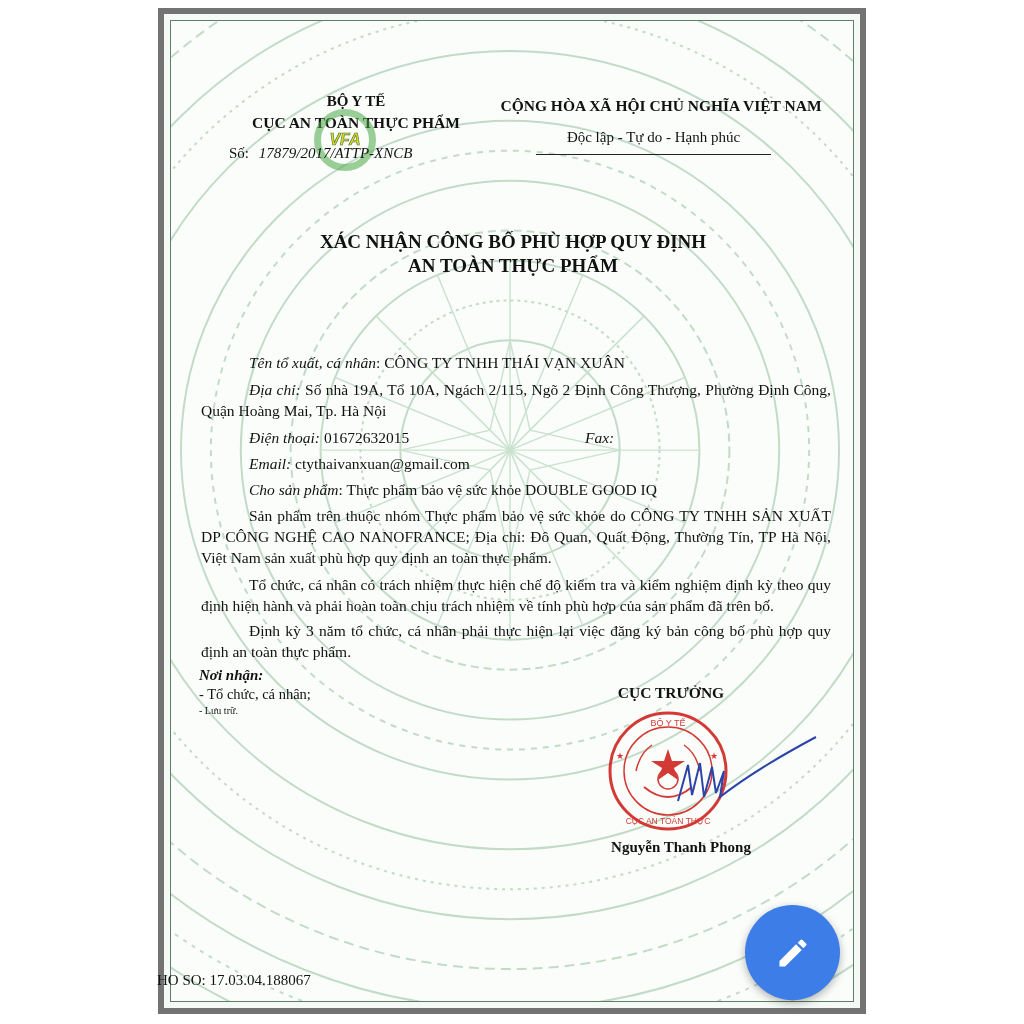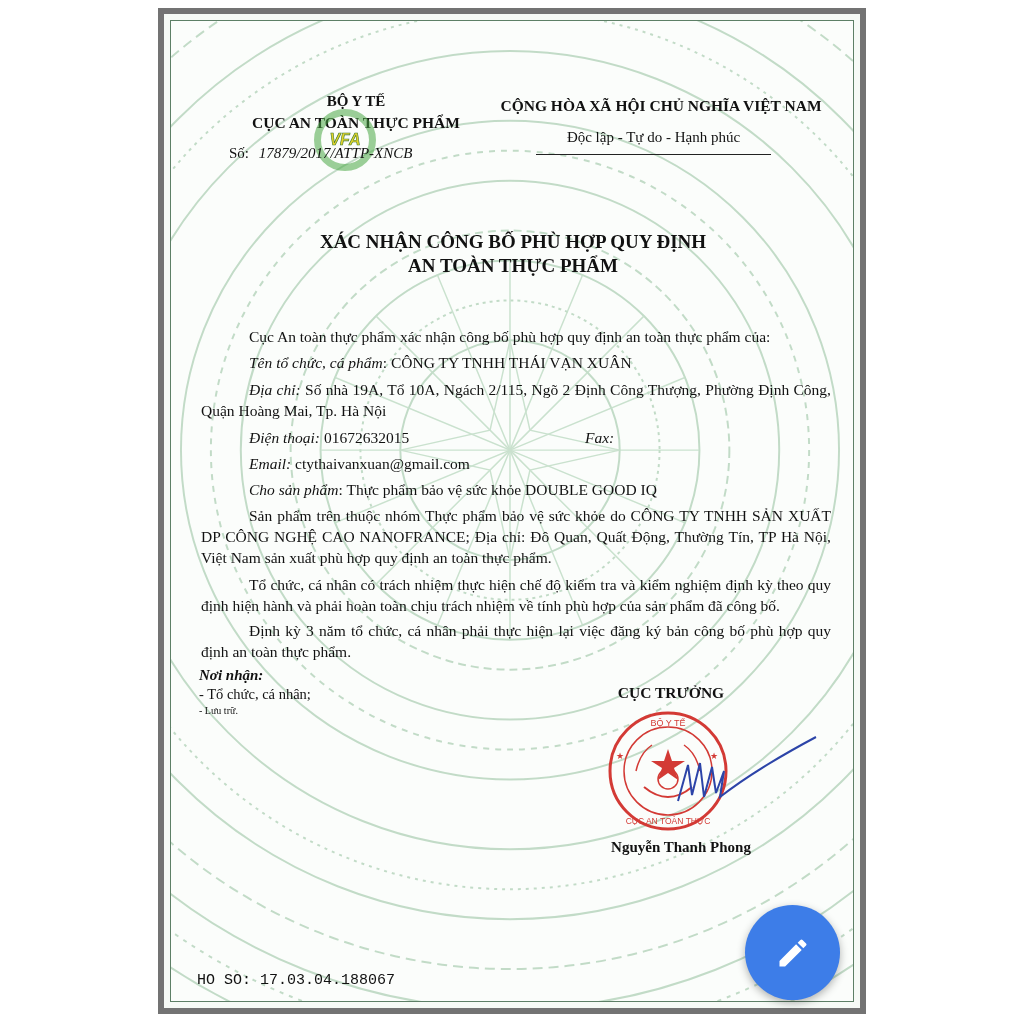--- a/index.html
+++ b/index.html
@@ -28,22 +28,22 @@
   .i { font-style: italic; }
   .c { text-align: center; }
   .p { font-size: 15.5px; line-height: 21px; }
   .just { white-space: normal; text-align: justify; }
   .fab {
     position: absolute; left: 745px; top: 905px; width: 95px; height: 95px; border-radius: 50%;
     background: #3d7de8; box-shadow: 0 3px 8px rgba(0,0,0,0.3);
     display: flex; align-items: center; justify-content: center; cursor: pointer;
   }
   .hoso {
-    position: absolute; left: 157px; top: 972px; font-family: Liberation Mono, monospace;
-    font-size: 15px; color: #111; white-space: nowrap; margin-left: 40px;
+    position: absolute; left: 157px; top: 972px; font-family: Liberation Serif, serif;
+    font-size: 15px; color: #111; white-space: nowrap;
   }
 </style>
 </head>
 <body>
 
 <div class="page">
   <div class="page-inner">
     <div class="page-inner2">
       <svg class="watermark" viewBox="0 0 684 982" preserveAspectRatio="none">
         <g fill="none" stroke="#b9d6bf" stroke-width="2" opacity="0.85">
@@ -78,24 +78,23 @@
         <span>Số:</span>
         <span class="i" style="margin-left:6px;">17879/2017/ATTP-XNCB</span>
       </div>
 
       <div class="txt b c" style="left:310px; top:76px; width:360px; font-size:15.5px;">CỘNG HÒA XÃ HỘI CHỦ NGHĨA VIỆT NAM</div>
       <div class="txt c" style="left:365px; top:108px; width:235px; font-size:15px; border-bottom:1.3px solid #222; padding-bottom:8px;">Độc lập - Tự do - Hạnh phúc</div>
 
       <div class="txt b c" style="left:0; top:210px; width:684px; font-size:19px;">XÁC NHẬN CÔNG BỐ PHÙ HỢP QUY ĐỊNH</div>
       <div class="txt b c" style="left:0; top:234px; width:684px; font-size:19px;">AN TOÀN THỰC PHẨM</div>
 
-      <div class="txt p" style="left:78px; top:305px;">Cục An toàn thực phẩm xác nhận công bố phù hợp quy định an toàn thực phẩm của:</div>
 
       <div class="txt p" style="left:78px; top:331px;">
-        <span class="i">Tên tổ chức, cá phẩm</span><span>: CÔNG TY TNHH THÁI VẠN XUÂN</span>
+        <span class="i">Tên tổ xuất, cá nhân</span><span>: CÔNG TY TNHH THÁI VẠN XUÂN</span>
       </div>
 
       <div class="txt p just" style="left:30px; top:358px; width:630px; text-indent:48px;">
         <span class="i">Địa chỉ:</span><span> Số nhà 19A, Tổ 10A, Ngách 2/115, Ngõ 2 Định Công Thượng, Phường Định Công, Quận Hoàng Mai, Tp. Hà Nội</span>
       </div>
 
       <div class="txt p" style="left:78px; top:406px;">
         <span class="i">Điện thoại:</span><span> 01672632015</span>
       </div>
       <div class="txt p i" style="left:414px; top:406px;">Fax:</div>
@@ -103,21 +102,21 @@
       <div class="txt p" style="left:78px; top:432px;">
         <span class="i">Email:</span><span> ctythaivanxuan@gmail.com</span>
       </div>
 
       <div class="txt p" style="left:78px; top:458px;">
         <span class="i">Cho sản phẩm</span><span>: Thực phẩm bảo vệ sức khỏe DOUBLE GOOD IQ</span>
       </div>
 
       <div class="txt p just" style="left:30px; top:484px; width:630px; text-indent:48px;">Sản phẩm trên thuộc nhóm Thực phẩm bảo vệ sức khỏe do CÔNG TY TNHH SẢN XUẤT DP CÔNG NGHỆ CAO NANOFRANCE; Địa chỉ: Đô Quan, Quất Động, Thường Tín, TP Hà Nội, Việt Nam sản xuất phù hợp quy định an toàn thực phẩm.</div>
 
-      <div class="txt p just" style="left:30px; top:553px; width:630px; text-indent:48px;">Tổ chức, cá nhân có trách nhiệm thực hiện chế độ kiểm tra và kiểm nghiệm định kỳ theo quy định hiện hành và phải hoàn toàn chịu trách nhiệm về tính phù hợp của sản phẩm đã công bố.</div>
+      <div class="txt p just" style="left:30px; top:553px; width:630px; text-indent:48px;">Tổ chức, cá nhân có trách nhiệm thực hiện chế độ kiểm tra và kiểm nghiệm định kỳ theo quy định hiện hành và phải hoàn toàn chịu trách nhiệm về tính phù hợp của sản phẩm đã trên bố.</div>
 
       <div class="txt p just" style="left:30px; top:599px; width:630px; text-indent:48px;">Định kỳ 3 năm tổ chức, cá nhân phải thực hiện lại việc đăng ký bản công bố phù hợp quy định an toàn thực phẩm.</div>
 
       <div class="txt b i" style="left:28px; top:646px; font-size:15px;">Nơi nhận:</div>
       <div class="txt" style="left:28px; top:665px; font-size:14.5px;">- Tổ chức, cá nhân;</div>
       <div class="txt" style="left:28px; top:684px; font-size:10px;">- Lưu trữ.</div>
 
       <div class="txt b c" style="left:430px; top:663px; width:140px; font-size:15.5px;">CỤC TRƯỞNG</div>
 
       <svg class="txt" style="left:435px; top:688px;" width="230" height="130" viewBox="0 0 230 130">

